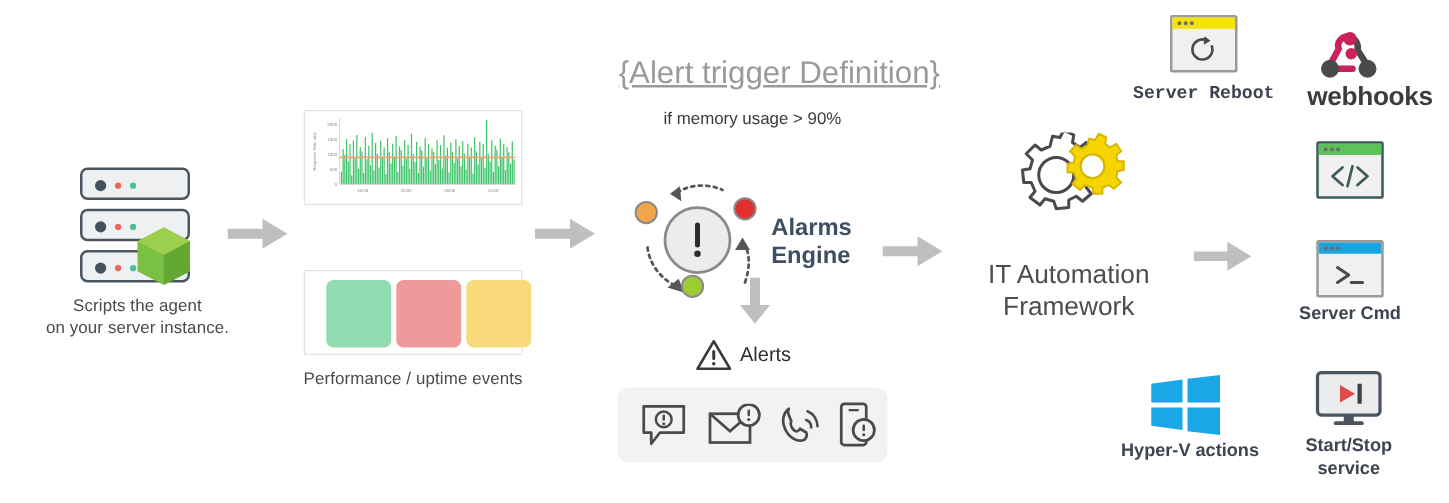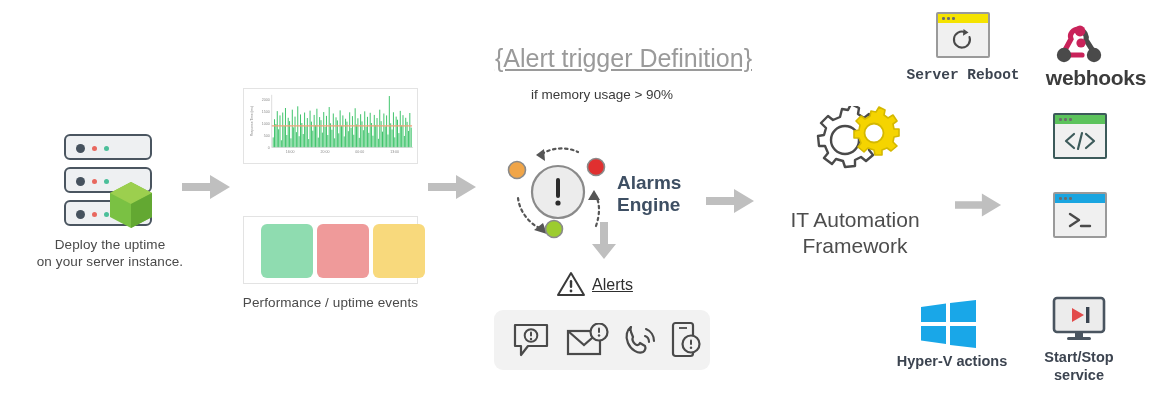--- a/index.html
+++ b/index.html
@@ -59,21 +59,21 @@
     font-size:13.5px;color:#3a3a3a;text-align:center;white-space:nowrap;
     line-height:17px;
   }
 
   
   .alarm-label{
     color:#3e4f63;font-size:19px;font-weight:bold;line-height:22px;
     white-space:nowrap;
   }
   .alerts-label{
-    color:#2e2e2e;font-size:16px;white-space:nowrap;text-decoration:underline;
+    color:#2e2e2e;font-size:16px;white-space:nowrap;
   }
   .notif-panel{
     position:absolute;background:#f2f2f2;border-radius:9px;
   }
 
   
   .it-label{
     color:#4d4d4d;font-size:21px;text-align:center;line-height:26px;
     white-space:nowrap;
   }
@@ -121,21 +121,21 @@
           <span class="sdot sdot-g"></span>
       </div>
       <svg class="cube" viewBox="0 0 46 50">
         <polygon points="23,2 44,13 44,37 23,48 2,37 2,13" fill="#7ac143"></polygon>
         <polygon points="23,2 44,13 23,24 2,13" fill="#9ccf4e"></polygon>
         <polygon points="23,24 44,13 44,37 23,48" fill="#63a832"></polygon>
       </svg>
     </div>
   </div>
   <div class="abs cap" style="left:30px;top:236px;width:160px;">
-    <div>Deploy the uptime</div>
+    <div>Scripts the agent</div>
     <div>on your server instance.</div>
   </div>
 
   <svg class="arrow" style="left:182px;top:172px;" width="50" height="30" viewBox="0 0 50 30">
     <path d="M0,11 L28,11 L28,3 L48,15 L28,27 L28,19 L0,19 Z" fill="#bfbfbf"></path>
   </svg>
 
   <div class="card" style="left:243px;top:88px;width:175px;height:76px;">
     <svg class="chart-inner" viewBox="0 0 175 76" preserveAspectRatio="none">
       <g id="chart-bars" fill="#3fc46b">
@@ -412,20 +412,21 @@
         <span class="wd" style="left:9px;"></span>
         <span class="wd" style="left:14px;"></span>
     </div>
     <div class="win-body">
       <svg width="30" height="20" viewBox="0 0 30 20">
         <path d="M5,4 L14,10 L5,16" fill="none" stroke="#4a4a4a" stroke-width="2.4" stroke-linecap="round" stroke-linejoin="round"></path>
         <line x1="16" y1="16" x2="25" y2="16" stroke="#4a4a4a" stroke-width="2.4" stroke-linecap="round"></line>
       </svg>
     </div>
   </div>
+  <div class="abs cap-bold" style="left:1005px;top:242px;width:150px;">Server Cmd</div>
 
   <svg class="abs" style="left:918px;top:300px;" width="62" height="48" viewBox="0 0 62 48">
     <path d="M3,7 L28,3.5 L28,22 L3,22 Z" fill="#19a7e8"></path>
     <path d="M32,3 L58,0 L58,22 L32,22 Z" fill="#19a7e8"></path>
     <path d="M3,26 L28,26 L28,44 L3,40.5 Z" fill="#19a7e8"></path>
     <path d="M32,26 L58,26 L58,48 L32,45 Z" fill="#19a7e8"></path>
   </svg>
   <div class="abs cap-bold" style="left:872px;top:352px;width:160px;">Hyper-V actions</div>
 
   <svg class="abs" style="left:1050px;top:296px;" width="58" height="48" viewBox="0 0 58 48">

